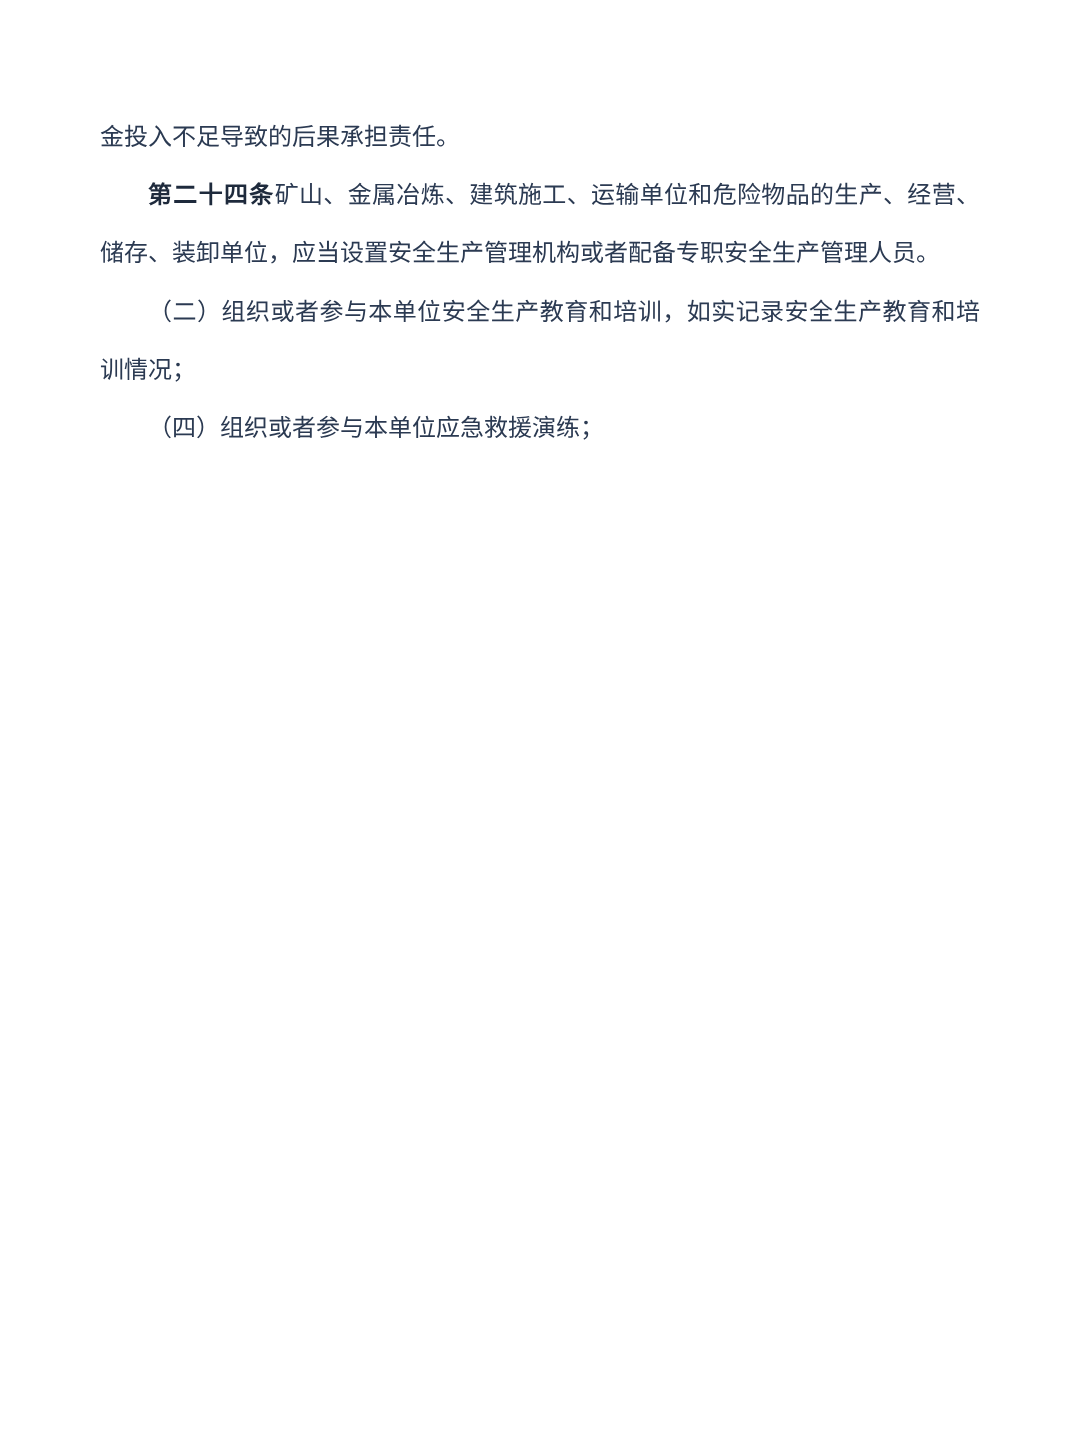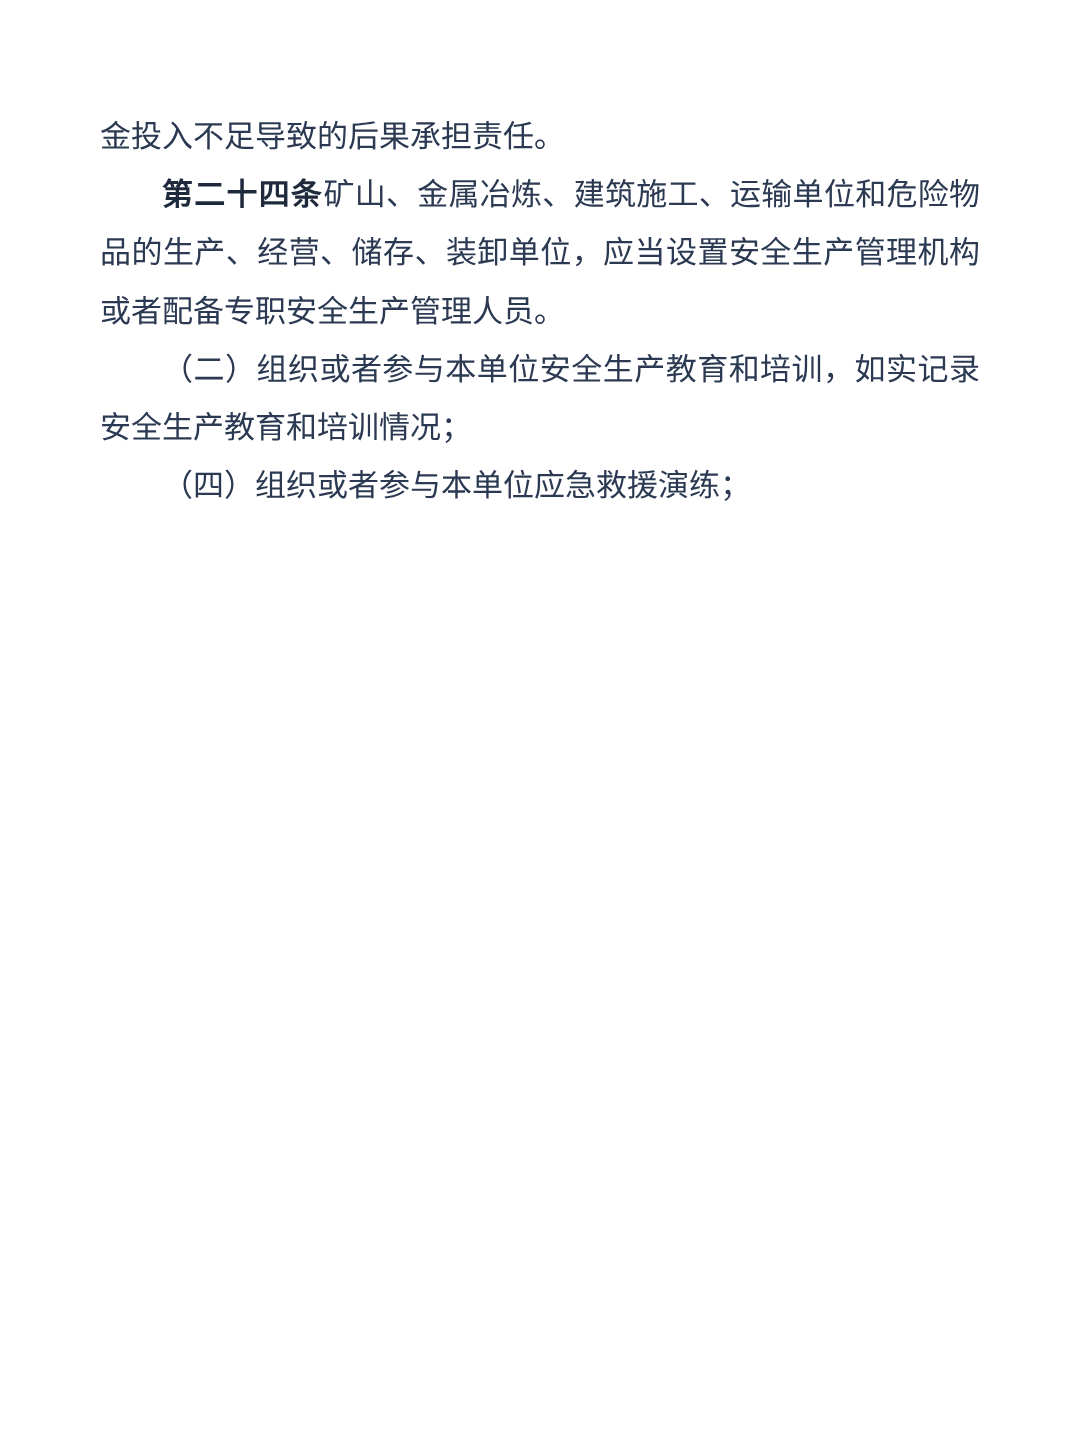--- a/index.html
+++ b/index.html
@@ -20,21 +20,21 @@
     background: var(--page-bg);
     overflow: hidden;
     font-family: "Liberation Serif", serif;
   }
   .doc {
     position: absolute;
     left: 100px;
     top: 108px;
     width: 880px;
     color: var(--text-color);
-    font-size: 31px;
+    font-size: 24px;
     line-height: 58.2px;
     text-align: justify;
     line-break: strict;
     word-break: normal;
   }
   p.para {
     margin: 0;
     padding: 0;
     text-indent: 0;
   }

